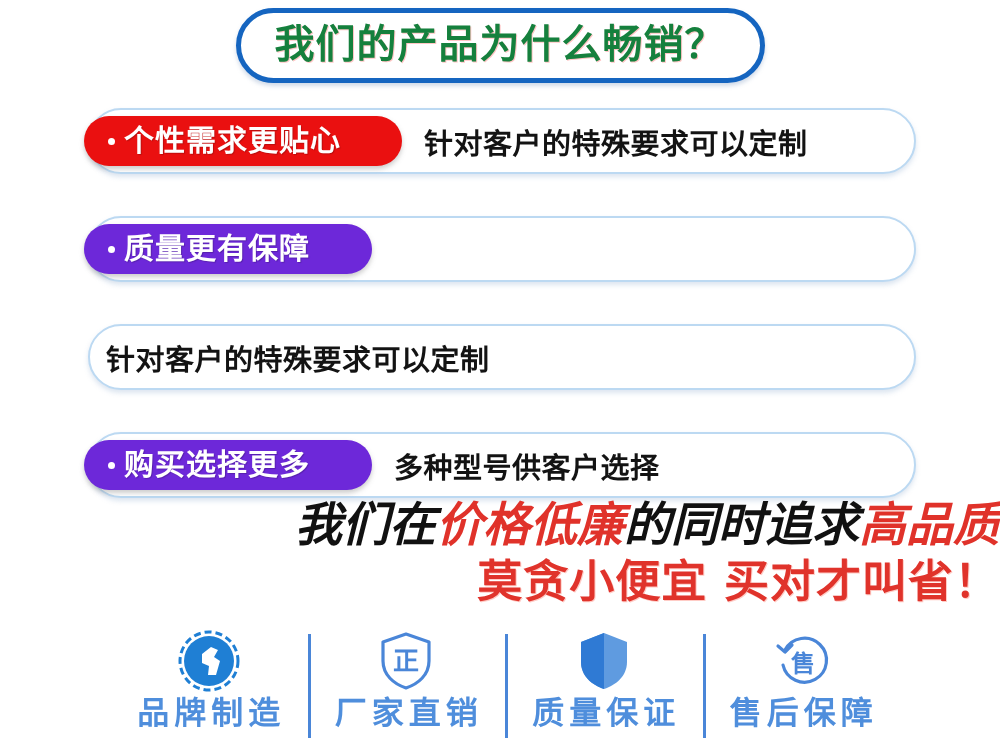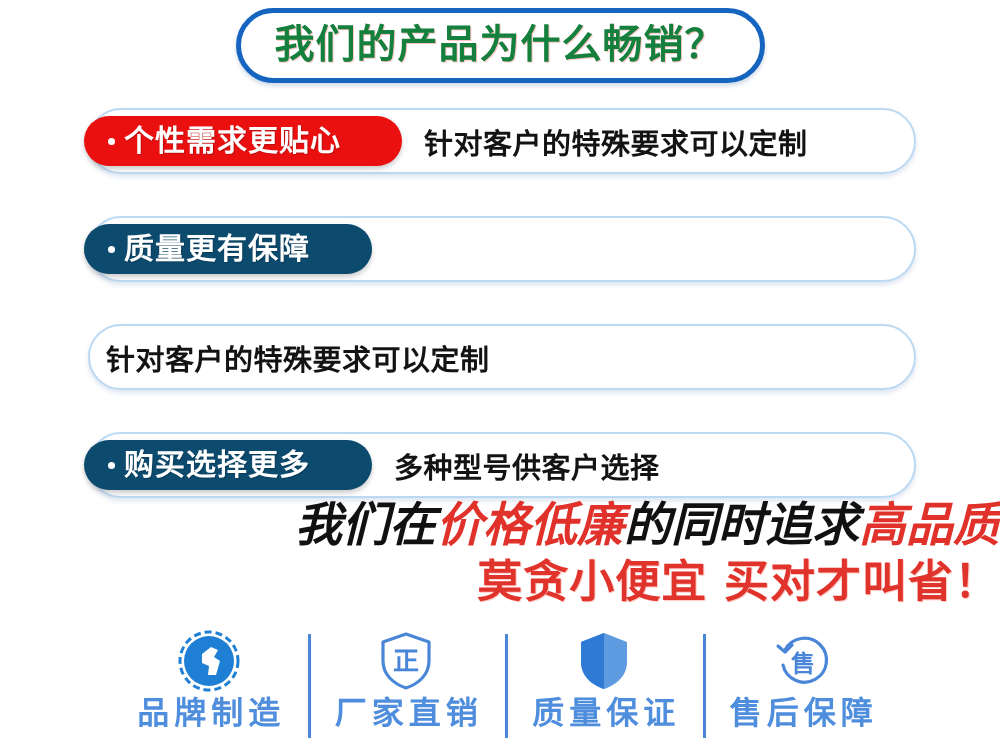--- a/index.html
+++ b/index.html
@@ -72,21 +72,21 @@
     min-width: 292px;
     border-radius: 34px;
     display: flex;
     align-items: center;
     padding: 0 22px 0 24px;
     box-sizing: border-box;
     box-shadow: 0 3px 5px rgba(110,110,110,0.35);
     flex: 0 0 auto;
   }
   .feature-pill.red   { background: #ea1010; }
-  .feature-pill.blue  { background: #0c4a6e; }
+  .feature-pill.blue  { background: #6d28d9; }
   .pill-dot {
     width: 7px; height: 7px;
     border-radius: 50%;
     background: #ffffff;
     margin-right: 9px;
     flex: 0 0 auto;
   }
   .pill-label {
     font-size: 30px;
     font-weight: bold;

